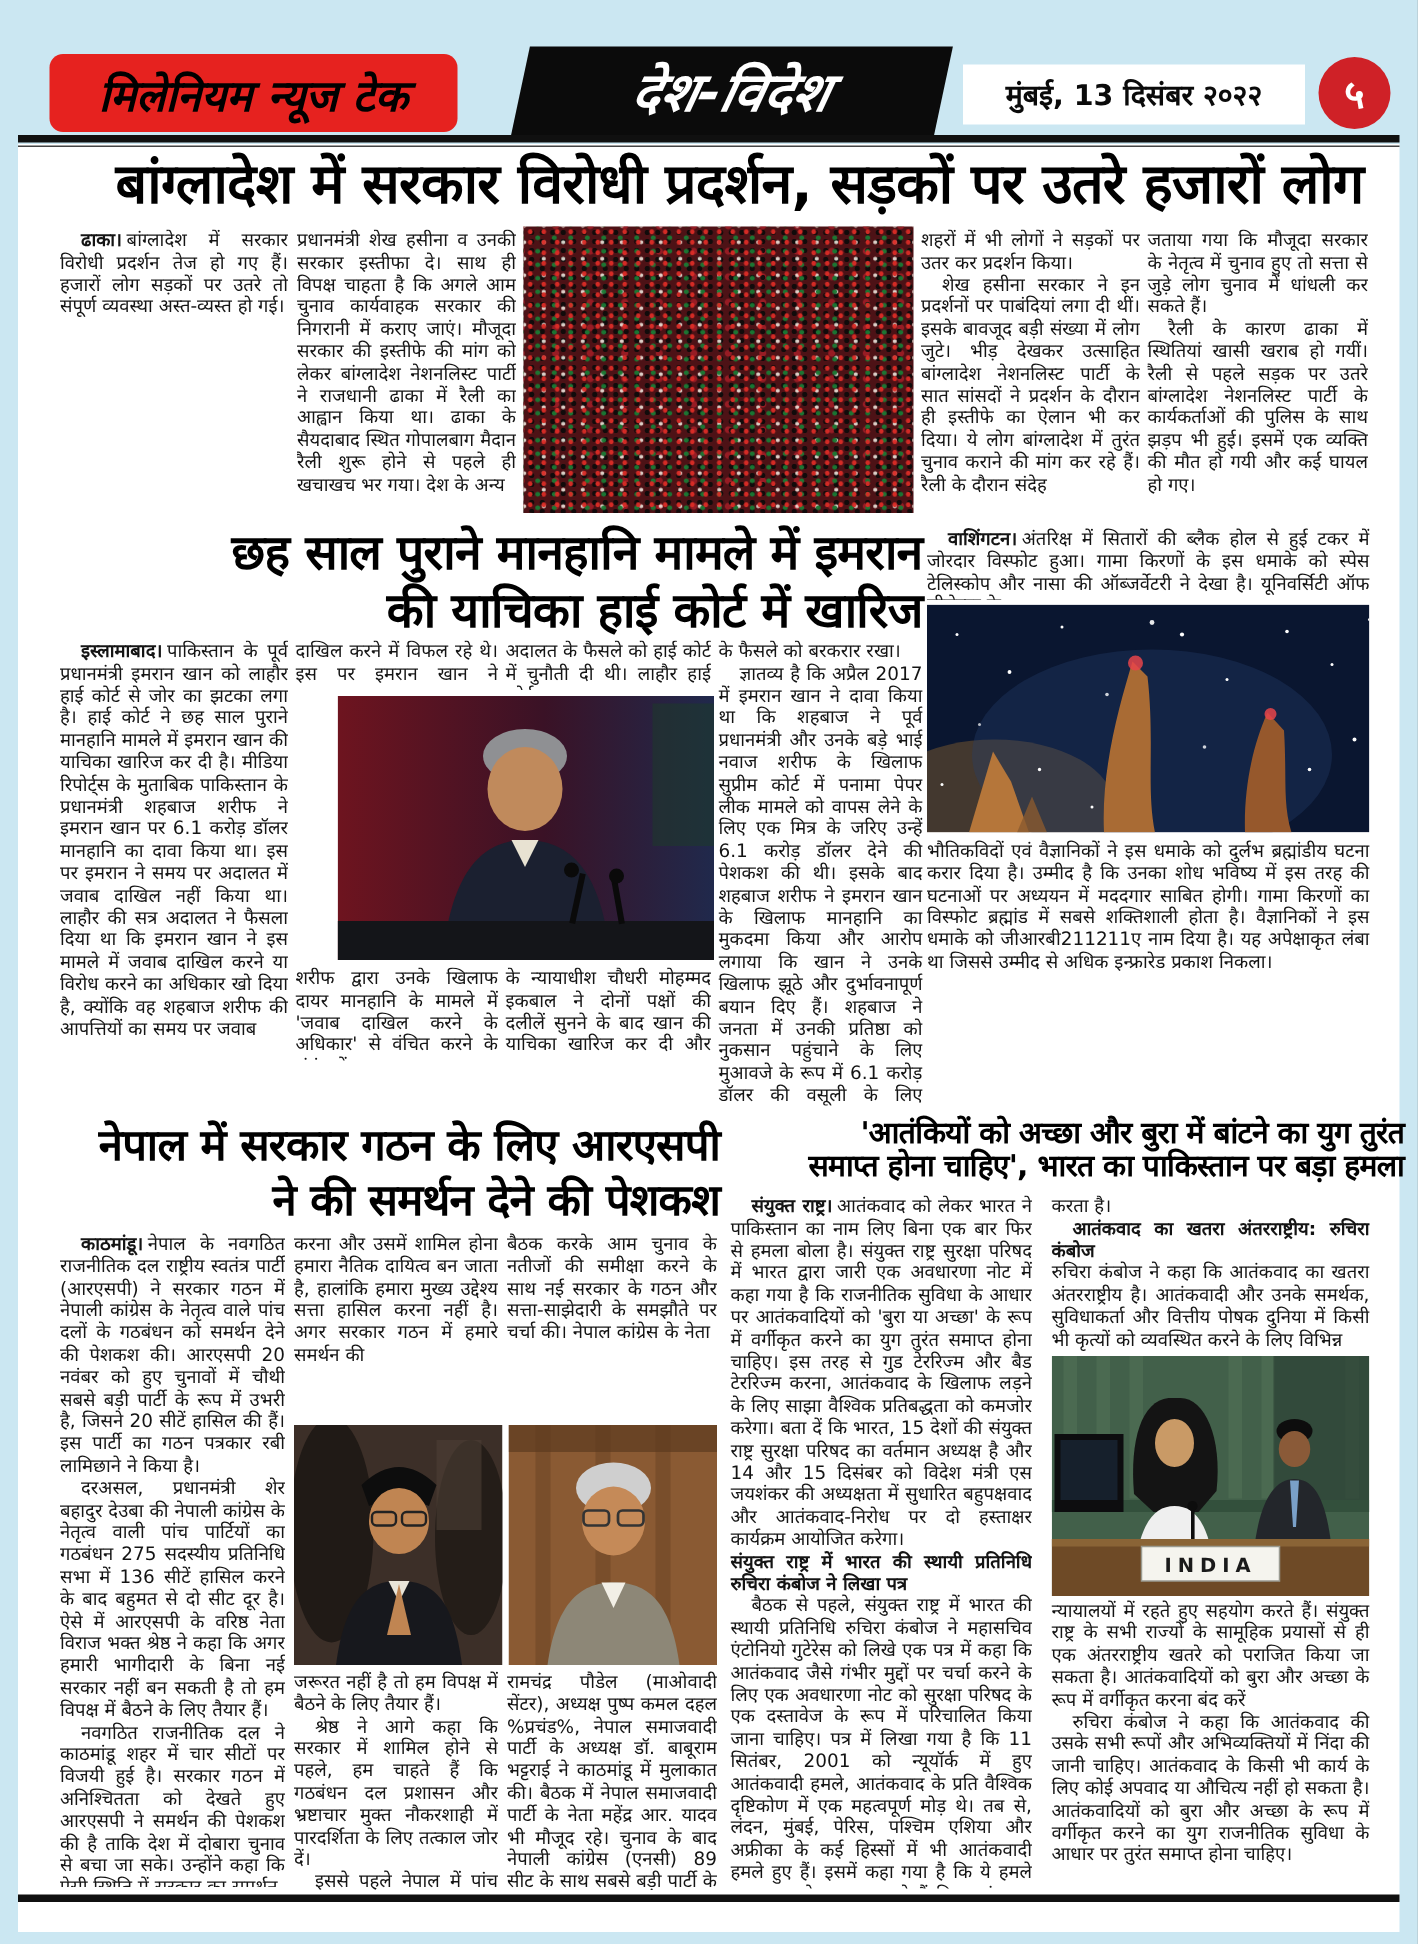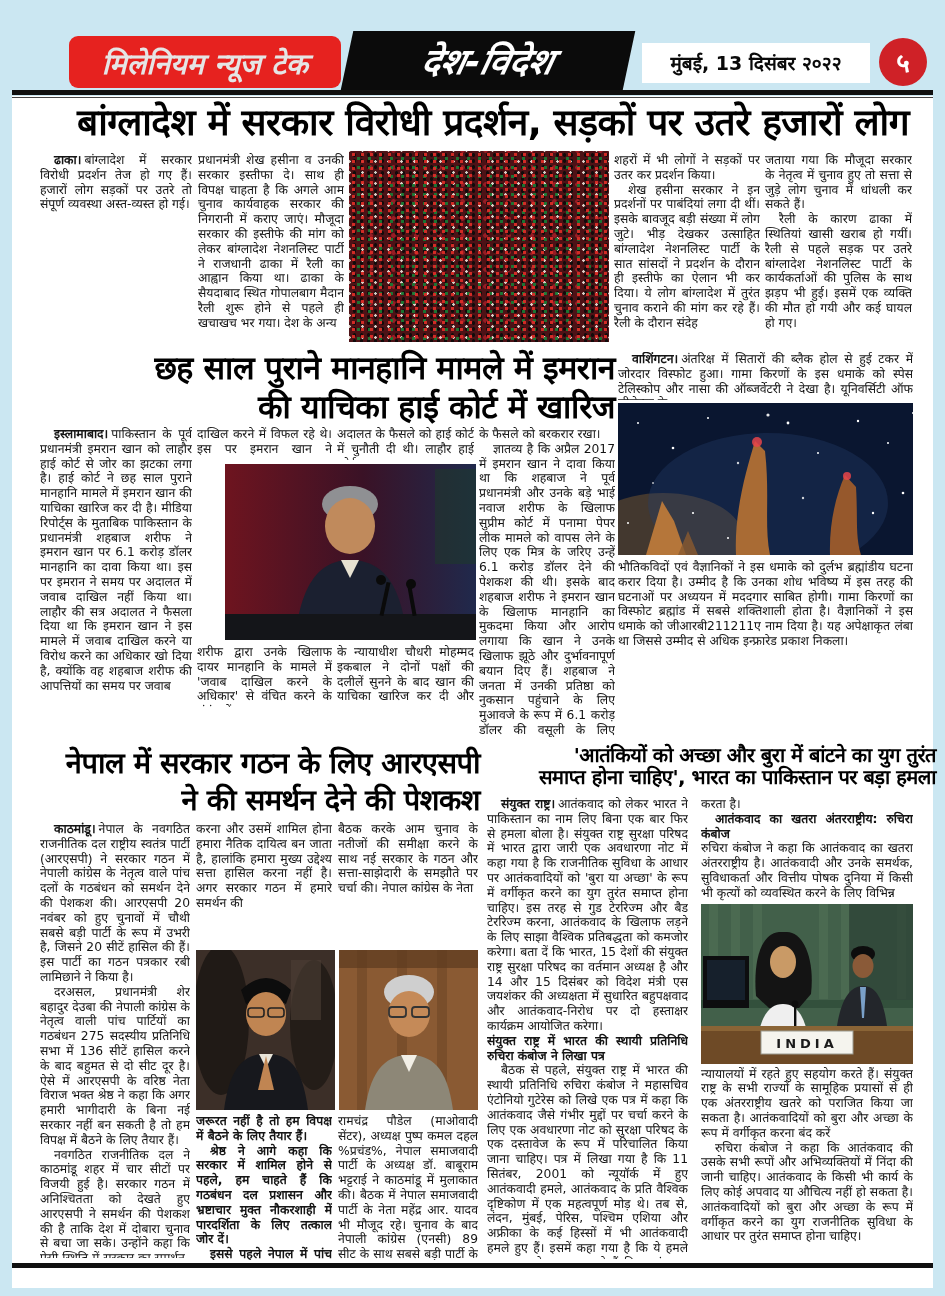--- a/index.html
+++ b/index.html
@@ -2,22 +2,22 @@
 <html><head>
 <meta charset="utf-8">
 <style>
   html,body{margin:0;padding:0;background:#9fb9c4;}
   .page{position:relative;width:945px;height:1296px;background:#cbe7f2;overflow:hidden;
         font-family:"DejaVu Sans","Liberation Sans",sans-serif;color:#111;}
   .abs{position:absolute;}
   .white-area{left:12px;top:96px;width:921px;height:1192px;background:#ffffff;}
   
   .masthead{left:33px;top:36px;width:272px;height:52px;background:#e6221f;border-radius:9px;
-            display:flex;align-items:center;justify-content:center;color:#e5e5e5;
-            font-size:29px;font-weight:bold;font-style:italic;margin-left:36px;}
+            display:flex;align-items:center;justify-content:center;color:#000000;
+            font-size:29px;font-weight:bold;font-style:italic;}
   .banner{left:347px;top:31px;width:282px;height:59px;background:#0b0b0b;transform:skewX(-12deg);
           display:flex;align-items:center;justify-content:center;}
   .banner span{color:#fff;font-size:36px;font-weight:bold;font-style:italic;}
   .datebox{left:642px;top:43px;width:228px;height:40px;background:#ffffff;
            display:flex;align-items:center;justify-content:center;
            font-size:19px;font-weight:bold;color:#0a0a0a;}
   .pagenum{left:879px;top:38px;width:48px;height:48px;border-radius:50%;background:#cf2127;
            display:flex;align-items:center;justify-content:center;color:#fff;font-size:26px;font-weight:bold;}
   .toprule{left:12px;top:90px;width:921px;height:5px;background:#101010;}
   .toprule2{left:12px;top:97px;width:921px;height:1px;background:#444;}
@@ -215,21 +215,21 @@
         <ellipse cx="70" cy="64" rx="21" ry="23" fill="#c58a58"></ellipse>
         <rect x="50" y="57" width="17" height="10" rx="3" fill="none" stroke="#333" stroke-width="1.8"></rect>
         <rect x="73" y="57" width="17" height="10" rx="3" fill="none" stroke="#333" stroke-width="1.8"></rect>
         <path d="M26,160 C32,116 50,105 70,105 C92,105 108,116 114,160 Z" fill="#8d8777"></path>
         <path d="M62,105 L70,122 L78,105 Z" fill="#f2efe6"></path>
       </g>
       <rect x="139" y="0" width="4" height="160" fill="#ffffff"></rect>
     </svg>
   </div>
 
-  <div class="abs col" style="left:196px;top:1114px;width:136px;height:146px;font-weight:bold;">
+  <div class="abs col" style="left:196px;top:1114px;width:136px;height:146px;">
     <p class="cont">जरूरत नहीं है तो हम विपक्ष में बैठने के लिए तैयार हैं।</p>
     <p>श्रेष्ठ ने आगे कहा कि सरकार में शामिल होने से पहले, हम चाहते हैं कि गठबंधन दल प्रशासन और भ्रष्टाचार मुक्त नौकरशाही में पारदर्शिता के लिए तत्काल जोर दें।</p>
     <p>इससे पहले नेपाल में पांच दलों के सत्ताधारी गठबंधन के नेताओं ने यहां शुक्रवार को एक</p>
   </div>
   <div class="abs col" style="left:338px;top:1114px;width:140px;height:146px;">
     <p class="cont">रामचंद्र पौडेल (माओवादी सेंटर), अध्यक्ष पुष्प कमल दहल %प्रचंड%, नेपाल समाजवादी पार्टी के अध्यक्ष डॉ. बाबूराम भट्टराई ने काठमांडू में मुलाकात की। बैठक में नेपाल समाजवादी पार्टी के नेता महेंद्र आर. यादव भी मौजूद रहे। चुनाव के बाद नेपाली कांग्रेस (एनसी) 89 सीट के साथ सबसे बड़ी पार्टी के रूप में उभरी है।</p>
   </div>
 
   <div class="abs headline h-un">'आतंकियों को अच्छा और बुरा में बांटने का युग तुरंत
 समाप्त होना चाहिए', भारत का पाकिस्तान पर बड़ा हमला</div>

